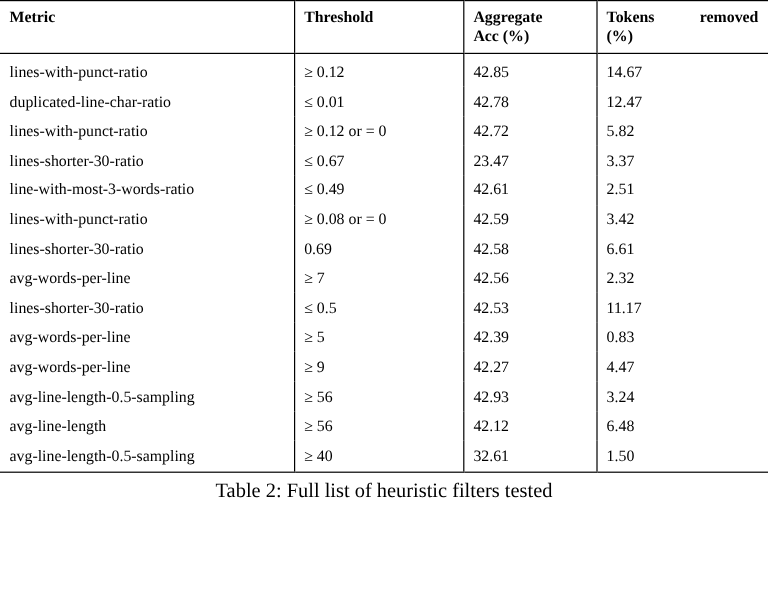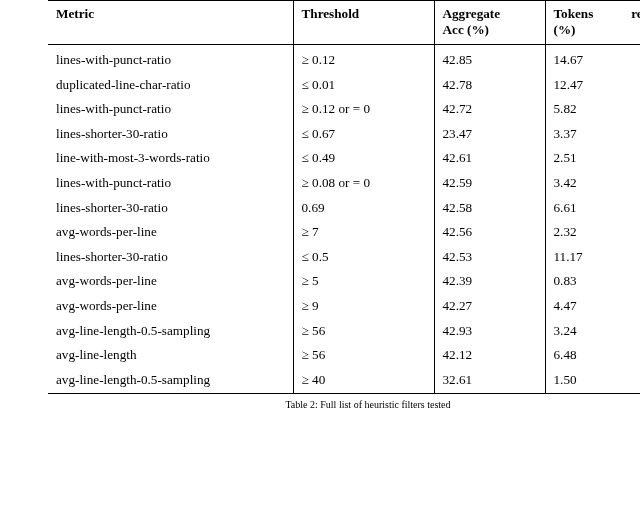--- a/index.html
+++ b/index.html
@@ -12,21 +12,20 @@
     height: 512px;
     font-family: "Liberation Serif", "DejaVu Serif", serif;
     color: #000000;
     overflow: hidden;
   }
   .page {
     position: relative;
     width: 640px;
     height: 452px;
     box-sizing: border-box;
-    padding-left: 48px;
   }
   table.filters {
     width: 640px;
     border-collapse: collapse;
     table-layout: fixed;
     font-size: 13.2px;
     line-height: 1.18;
   }
   table.filters col.c-metric     { width: 245px; }
   table.filters col.c-threshold  { width: 141px; }
@@ -59,21 +58,21 @@
   }
   .th-hdr { display: block; }
   .th-just { text-align: justify; text-align-last: justify; }
   .cell-just {
     text-align: justify;
     text-align-last: left;
   }
   .caption {
     width: 640px;
     text-align: center;
-    font-size: 10px;
+    font-size: 17px;
     padding-top: 5px;
     box-sizing: border-box;
   }
 </style>
 </head>
 <body>
 
 <div class="page">
 
   <table class="filters">

